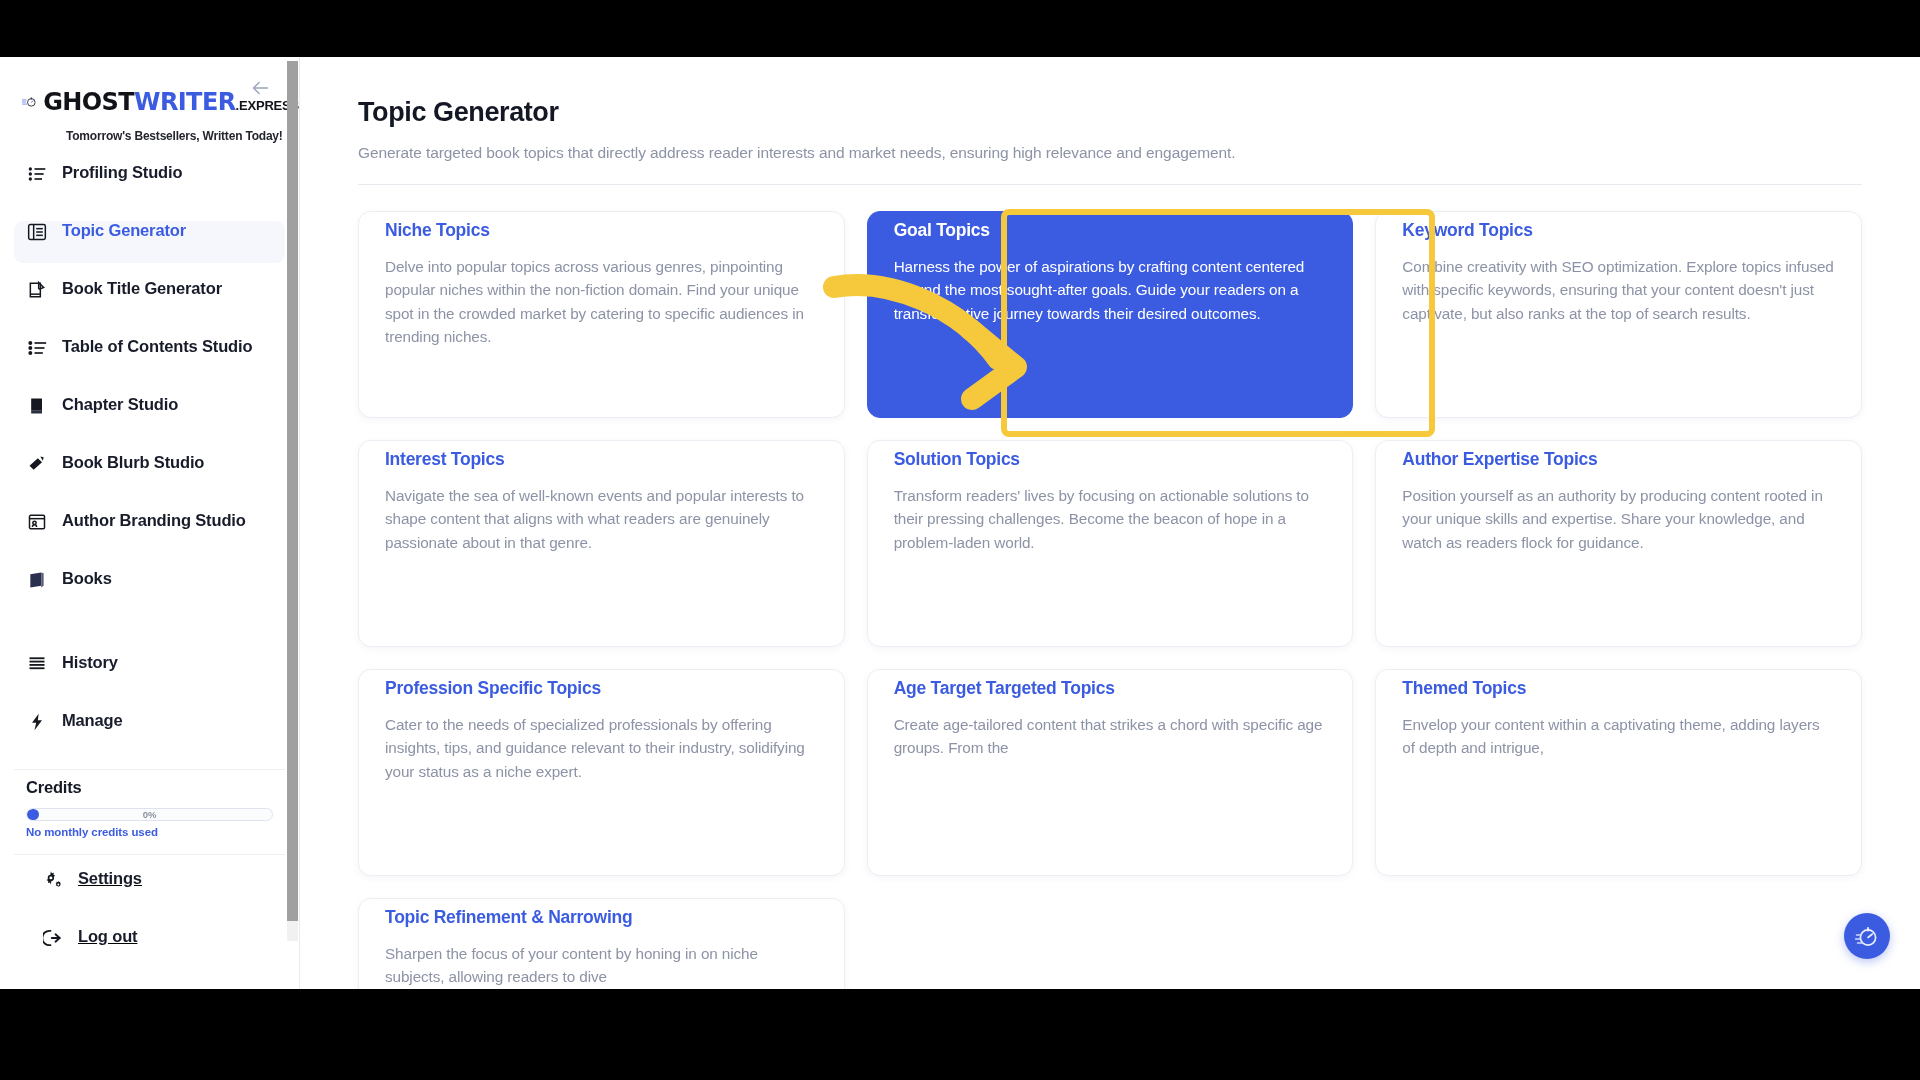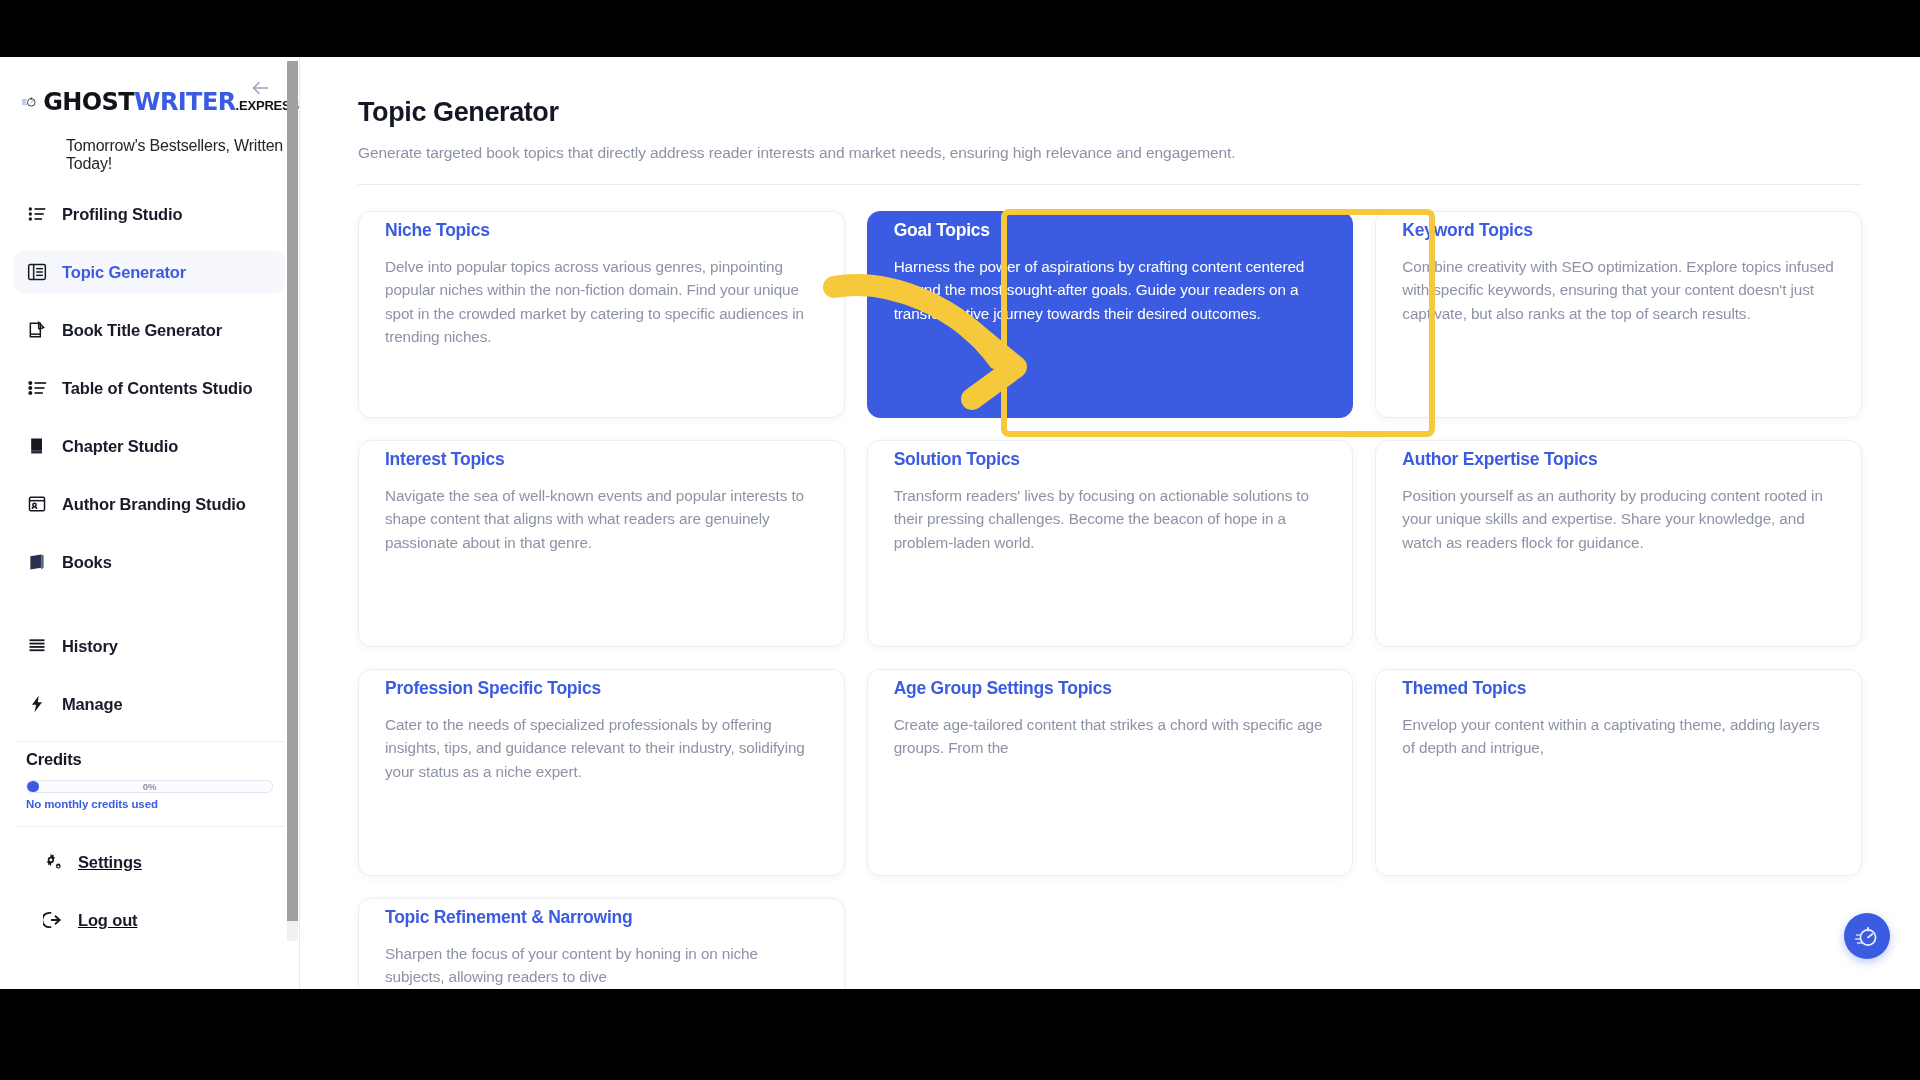--- a/index.html
+++ b/index.html
@@ -46,32 +46,32 @@
   .logo-text {
     font-size: 24px;
     font-weight: 800;
     letter-spacing: -0.6px;
     font-family: "DejaVu Sans", sans-serif;
   }
   .logo-ghost { color: #111318; }
   .logo-writer { color: #3b5ce0; }
   .logo-express { color: #111318; font-size: 13px; font-weight: 800; letter-spacing: -0.2px;}
   .logo-tag {
-    margin-top: 20px;
-    font-size: 16px;
+    margin-top: 12px;
+    font-size: 12px;
     color: #23262e;
-    font-weight: 400;
+    font-weight: 700;
     letter-spacing: -0.2px;
     padding-left: 44px;
   }
 
   .nav { padding: 6px 14px 0 14px; }
   .nav-item {
     display: flex;
-    align-items: center;
+    align-items: flex-start;
     gap: 14px;
     height: 42px;
     padding: 0 12px;
     border-radius: 9px;
     margin-bottom: 16px;
     cursor: pointer;
     color: #181c2a;
     font-size: 16.5px;
     font-weight: 600;
     letter-spacing: -0.15px;
@@ -313,20 +313,29 @@
       <div class="nav-item">
         <span class="ic">
           <svg width="20" height="20" viewBox="0 0 24 24" fill="#15181f">
               <path d="M5 3h13v14H5z"></path>
               <path d="M5 17h13v4H5z" fill="#2a2f3d"></path>
             </svg>
         </span>
         <span>Chapter Studio</span>
       </div>
 
+      <div class="nav-item">
+        <span class="ic">
+          <svg width="20" height="20" viewBox="0 0 24 24" fill="#15181f">
+              <path d="M3 14l10-9 5 5-10 9z"></path>
+              <path d="M16 3l4 1-1 4z"></path>
+            </svg>
+        </span>
+        <span>Book Blurb Studio</span>
+      </div>
 
       <div class="nav-item">
         <span class="ic">
           <svg width="20" height="20" viewBox="0 0 24 24" fill="none" stroke="#15181f" stroke-width="1.8">
               <rect x="3" y="4" width="18" height="16" rx="1.5"></rect>
               <line x1="3" y1="8" x2="21" y2="8"></line>
               <circle cx="9" cy="13" r="2"></circle>
               <path d="M6.5 18c0-1.6 1.2-2.6 2.5-2.6s2.5 1 2.5 2.6"></path>
             </svg>
         </span>
@@ -445,21 +454,21 @@
         <h3>Author Expertise Topics</h3>
         <p>Position yourself as an authority by producing content rooted in your unique skills and expertise. Share your knowledge, and watch as readers flock for guidance.</p>
       </div>
 
       <div class="card">
         <h3>Profession Specific Topics</h3>
         <p>Cater to the needs of specialized professionals by offering insights, tips, and guidance relevant to their industry, solidifying your status as a niche expert.</p>
       </div>
 
       <div class="card">
-        <h3>Age Group Settings Topics</h3>
+        <h3>Age Target Targeted Topics</h3>
         <p>Create age-tailored content that strikes a chord with specific age groups. From the</p>
       </div>
 
       <div class="card">
         <h3>Themed Topics</h3>
         <p>Envelop your content within a captivating theme, adding layers of depth and intrigue,</p>
       </div>
 
       <div class="card">
         <h3>Topic Refinement &amp; Narrowing</h3>

